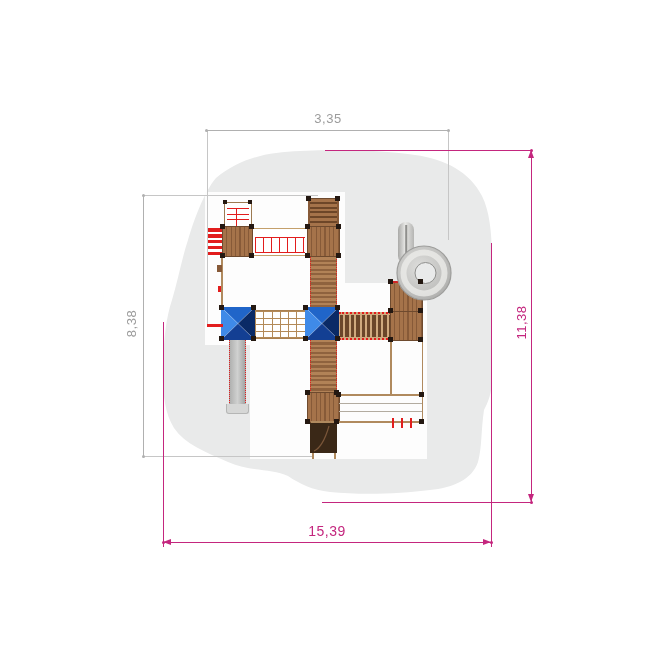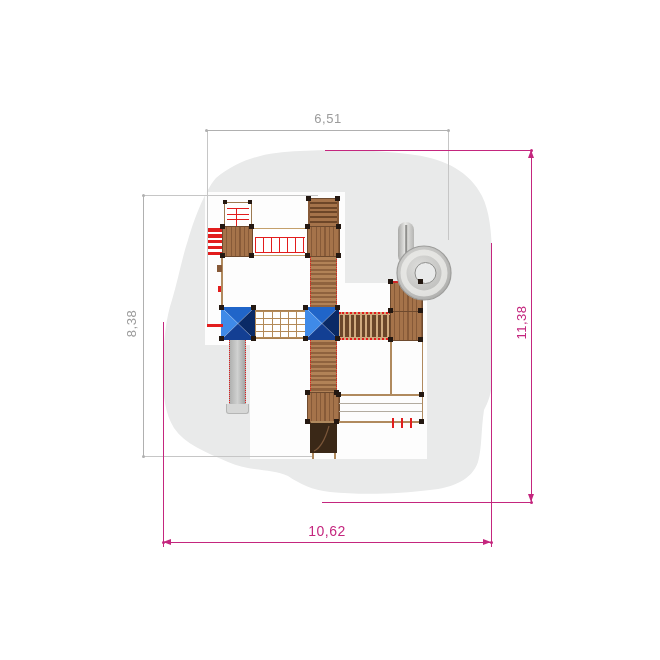--- a/index.html
+++ b/index.html
@@ -76,21 +76,21 @@
       <rect x="250" y="345" width="95" height="114"></rect>
       <rect x="345" y="283" width="82" height="176"></rect>
     </g>
   </svg>
 
   <div class="e vline gext" style="left:207px;top:130px;height:197px"></div>
   <div class="e vline gext" style="left:448px;top:130px;height:110px"></div>
   <div class="e hline gline" style="left:207px;top:130px;width:241px"></div>
   <div class="e dot gdot" style="left:205px;top:128.5px"></div>
   <div class="e dot gdot" style="left:446.5px;top:128.5px"></div>
-  <div class="lbl" style="left:300px;top:111px;width:56px">6,51</div>
+  <div class="lbl" style="left:300px;top:111px;width:56px">3,35</div>
 
   <div class="e hline gext" style="left:143px;top:195px;width:175px"></div>
   <div class="e hline gext" style="left:143px;top:456px;width:169px"></div>
   <div class="e vline gline" style="left:143px;top:195px;height:261px"></div>
   <div class="e dot gdot" style="left:141.5px;top:193.5px"></div>
   <div class="e dot gdot" style="left:141.5px;top:454.5px"></div>
   <div class="lbl vrot" style="left:103px;top:316px;width:56px">8,38</div>
 
   <div class="e hline mline" style="left:325px;top:150px;width:207px"></div>
   <div class="e hline mline" style="left:322px;top:502px;width:210px"></div>
@@ -101,21 +101,21 @@
   <div class="e dot mdot" style="left:529.5px;top:500.5px"></div>
   <div class="lbl mag vrot" style="left:493px;top:315px;width:56px">11,38</div>
 
   <div class="e vline mline" style="left:163px;top:322px;height:225px"></div>
   <div class="e vline mline" style="left:491px;top:243px;height:304px"></div>
   <div class="e hline mline" style="left:163px;top:542px;width:328px"></div>
   <div class="e arr left" style="left:163px;top:539px"></div>
   <div class="e arr right" style="left:483px;top:539px"></div>
   <div class="e dot mdot" style="left:161.5px;top:540.5px"></div>
   <div class="e dot mdot" style="left:489.5px;top:540.5px"></div>
-  <div class="lbl mag" style="left:299px;top:523px;width:56px;font-size:14px">10,62</div>
+  <div class="lbl mag" style="left:299px;top:523px;width:56px;font-size:14px">15,39</div>
 
   <div class="e" style="left:224px;top:202px;width:28px;height:25px;background:#fff;
               border-left:1.5px solid #9c7a52;border-right:1.5px solid #9c7a52;border-top:1px solid #9c7a52;box-sizing:border-box;">
     <div class="e" style="left:2px;right:2px;top:5px;height:16px;
                 background:repeating-linear-gradient(180deg,var(--accent-red) 0 1.3px,transparent 1.3px 5.5px);"></div>
     <div class="e redline" style="left:11px;top:5px;width:1.3px;height:19px;"></div>
   </div>
   <div class="post" style="left:223px;top:200px;width:3.5px;height:3.5px"></div>
   <div class="post" style="left:248px;top:200px;width:3.5px;height:3.5px"></div>
 

